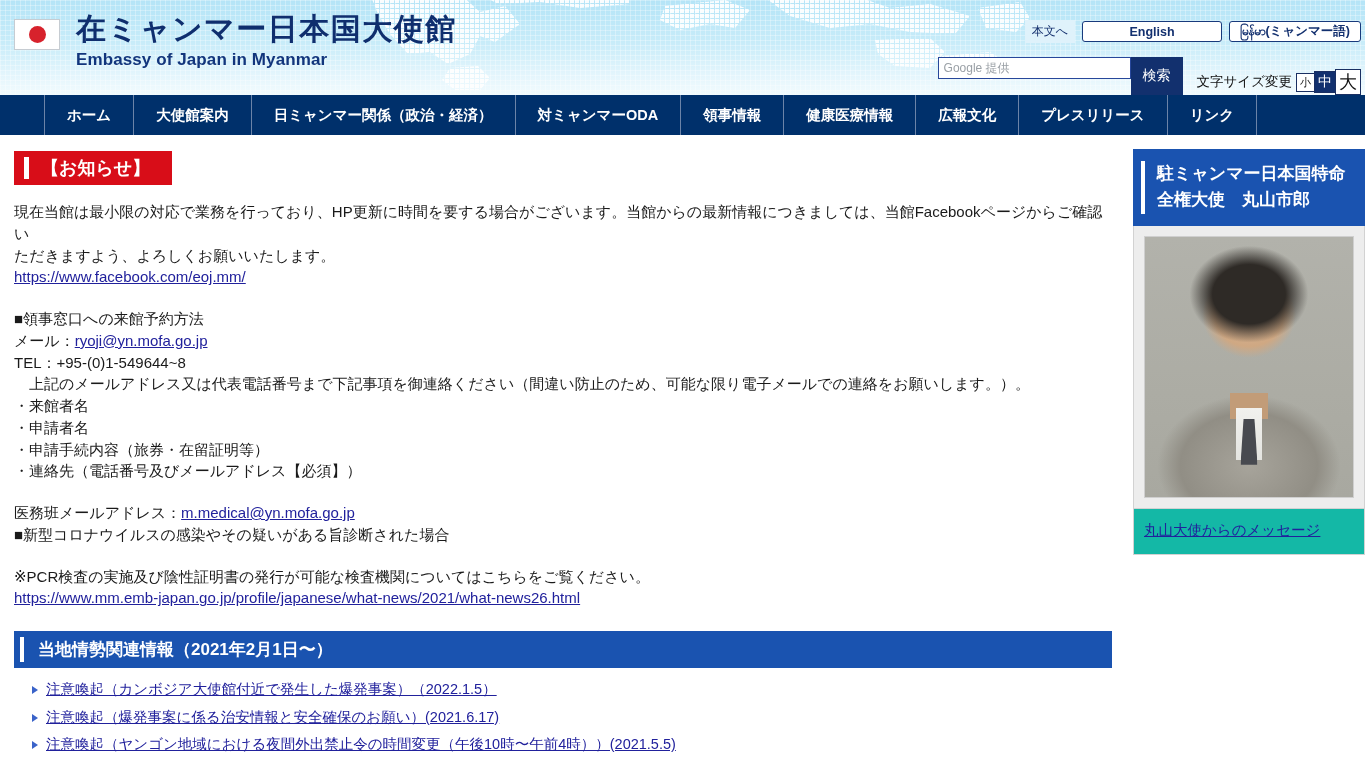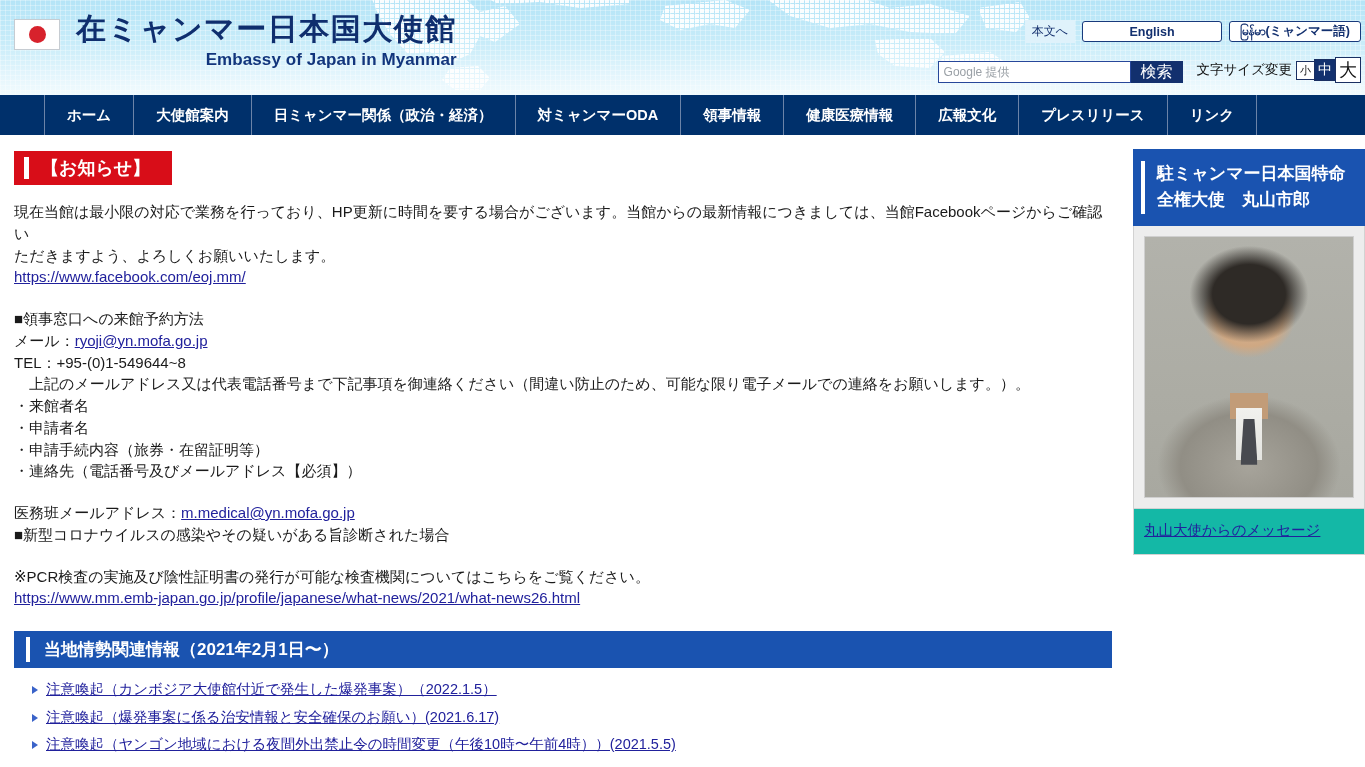--- a/index.html
+++ b/index.html
@@ -45,21 +45,21 @@
     border: 1px solid #c6ccd2;
     display: flex; align-items: center; justify-content: center;
     margin-top: 5px;
   }
   .flag i {
     display: block;
     width: 17px; height: 17px;
     border-radius: 50%;
     background: #d7222c;
   }
-  .brand-text { line-height: 1; text-align: right; }
+  .brand-text { line-height: 1; }
   .brand-jp {
     font-size: 30px; font-weight: bold; color: #0f2e6e;
     letter-spacing: 1.5px;
     white-space: nowrap;
   }
   .brand-en {
     font-size: 17px; font-weight: bold; color: #12357c;
     margin-top: 7px;
     letter-spacing: .1px;
     white-space: nowrap;
@@ -104,25 +104,25 @@
     width: 193px; height: 22px;
     border: 1px solid #27479a;
     background: #ffffff;
     font-size: 12px;
     padding: 0 5px;
     color: #555;
     outline: none;
   }
   .searchbox::placeholder { color: #9aa0a6; }
   .searchbtn {
-    width: 52px; height: 22px;
+    width: 52px; height: 38px;
     background: #12306e;
     color: #ffffff;
     border: none;
-    font-size: 16px;
+    font-size: 14px;
     cursor: pointer;
     font-family: inherit;
   }
   .fontsize {
     display: flex; align-items: center; gap: 0;
     margin-left: 14px;
   }
   .fontsize-label {
     font-size: 13.5px; color: #111;
     margin-right: 5px;
@@ -208,21 +208,21 @@
   .spacer-20 { height: 20px; }
 
   
   .h-blue {
     display: flex; align-items: center;
     width: 1098px;
     height: 37px;
     background: #1a53b0;
     color: #ffffff;
     font-size: 17px; font-weight: bold;
-    padding-left: 12px;
+    padding-left: 6px;
     margin-top: 22px;
     margin-bottom: 14px;
   }
   .h-blue::before {
     content: "";
     display: block;
     width: 4px; height: 25px;
     background: #ffffff;
     margin-right: 14px;
   }

